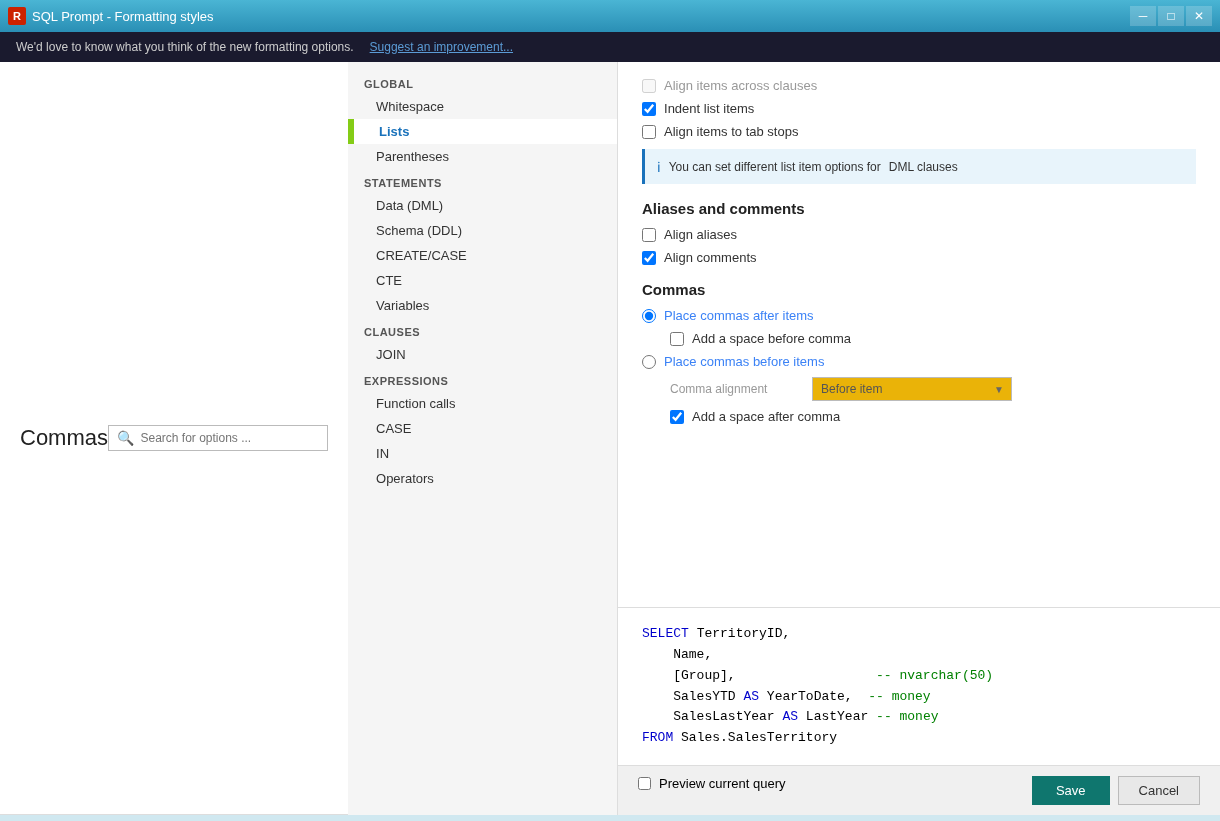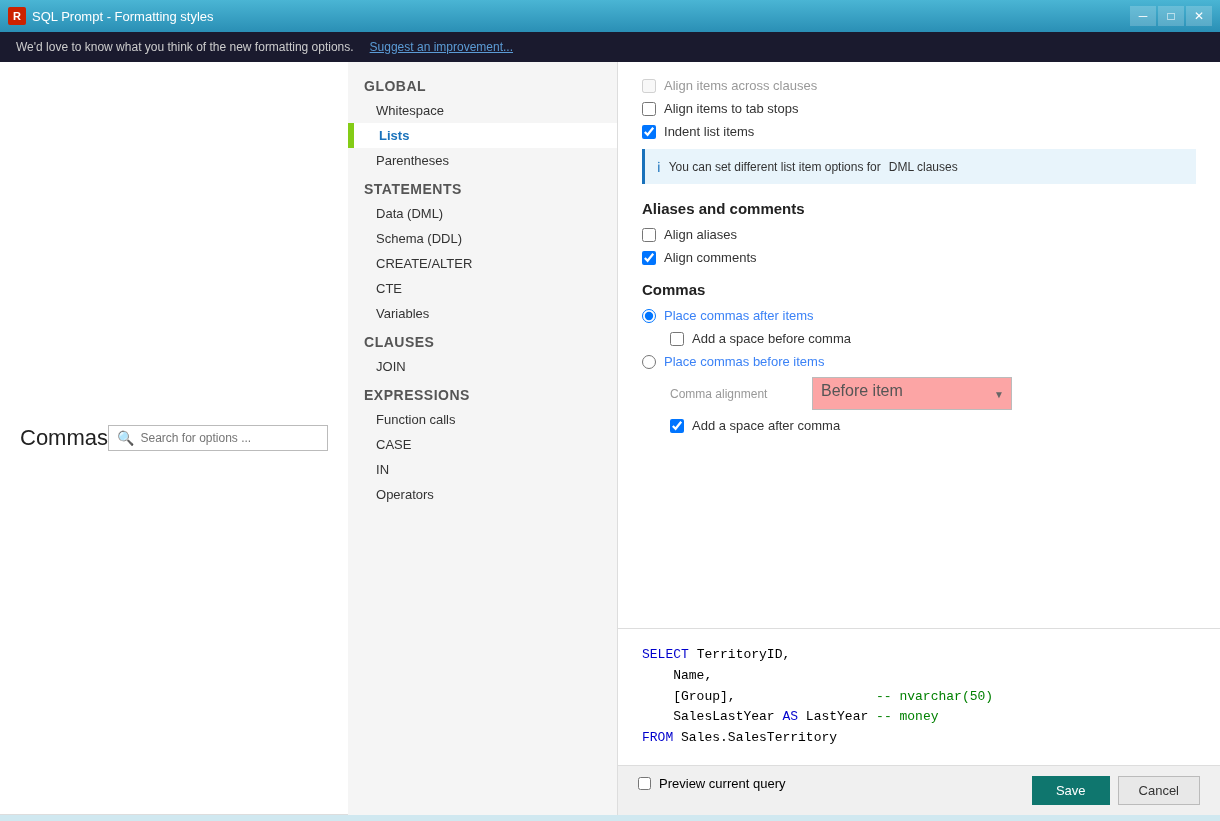--- a/index.html
+++ b/index.html
@@ -75,21 +75,21 @@
     
     .sidebar {
       width: 270px;
       background: #f5f5f5;
       border-right: 1px solid #ddd;
       overflow-y: auto;
       padding: 8px 0;
     }
     .sidebar-section-label {
       padding: 8px 16px 4px;
-      font-size: 14px;
+      font-size: 11px;
       font-weight: 700;
       color: #555;
       letter-spacing: 0.5px;
     }
     .sidebar-item {
       padding: 5px 16px 5px 28px;
       cursor: pointer;
       color: #333;
       font-size: 13px;
     }
@@ -165,24 +165,24 @@
     
     .dropdown-row {
       display: flex;
       align-items: center;
       gap: 12px;
       padding-left: 28px;
       margin-bottom: 8px;
     }
     .dropdown-label { color: #999; font-size: 12px; min-width: 130px; }
     .dropdown-select {
-      background: #fca5a5;
+      background: #eab308;
       border: 1px solid #bbb;
-      padding: 4px 24px 10px 8px;
-      font-size: 16px;
+      padding: 4px 24px 4px 8px;
+      font-size: 12px;
       color: #555;
       width: 200px;
       appearance: none;
       -webkit-appearance: none;
       position: relative;
       cursor: pointer;
     }
     .dropdown-wrapper {
       position: relative;
       width: 200px;
@@ -296,21 +296,21 @@
       </div>
 
       <div class="sidebar-section-label">STATEMENTS</div>
       <div class="sidebar-item">
         <span>Data (DML)</span>
       </div>
       <div class="sidebar-item">
         <span>Schema (DDL)</span>
       </div>
       <div class="sidebar-item">
-        <span>CREATE/ALTER</span>
+        <span>CREATE/CASE</span>
       </div>
       <div class="sidebar-item">
         <span>CTE</span>
       </div>
       <div class="sidebar-item">
         <span>Variables</span>
       </div>
 
       <div class="sidebar-section-label">CLAUSES</div>
       <div class="sidebar-item">
@@ -333,26 +333,26 @@
     </div>
 
     <div class="main-content">
       <div class="scrollable-content">
 
         <div class="option-row">
           <input type="checkbox" id="align-across" disabled="" style="">
           <label for="align-across" class="disabled">Align items across clauses</label>
         </div>
         <div class="option-row">
+          <input type="checkbox" id="indent-list" checked="" style="">
+          <label for="indent-list">Indent list items</label>
+        </div>
+        <div class="option-row">
           <input type="checkbox" id="align-tab" style="">
           <label for="align-tab">Align items to tab stops</label>
-        </div>
-        <div class="option-row">
-          <input type="checkbox" id="indent-list" checked="" style="">
-          <label for="indent-list">Indent list items</label>
         </div>
 
         <div class="info-box">
           <span class="info-icon">ℹ</span>
           <span>You can set different list item options for</span>
           <a>DML clauses</a>
         </div>
 
         <div class="section-heading">Aliases and comments</div>
         <div class="option-row">
@@ -400,20 +400,21 @@
             <label for="space-after">Add a space after comma</label>
           </div>
         </div>
 
       </div>
 
       <div class="code-preview">
         <div><span class="kw-blue">SELECT</span> TerritoryID,</div>
         <div>&nbsp;&nbsp;&nbsp;&nbsp;Name,</div>
         <div>&nbsp;&nbsp;&nbsp;&nbsp;[Group],&nbsp;&nbsp;&nbsp;&nbsp;&nbsp;&nbsp;&nbsp;&nbsp;&nbsp;&nbsp;&nbsp;&nbsp;&nbsp;&nbsp;&nbsp;&nbsp;&nbsp;&nbsp;<span class="comment">-- nvarchar(50)</span></div>
+        <div>&nbsp;&nbsp;&nbsp;&nbsp;SalesYTD <span class="kw-as">AS</span> YearToDate,&nbsp;&nbsp;<span class="comment">-- money</span></div>
         <div>&nbsp;&nbsp;&nbsp;&nbsp;SalesLastYear <span class="kw-as">AS</span> LastYear <span class="comment">-- money</span></div>
         <div><span class="kw-blue">FROM</span> Sales.SalesTerritory</div>
       </div>
 
       <div class="footer">
         <div class="footer-left">
           <input type="checkbox" id="preview-query" style="">
           <label for="preview-query">Preview current query</label>
         </div>
         <div class="footer-right">

